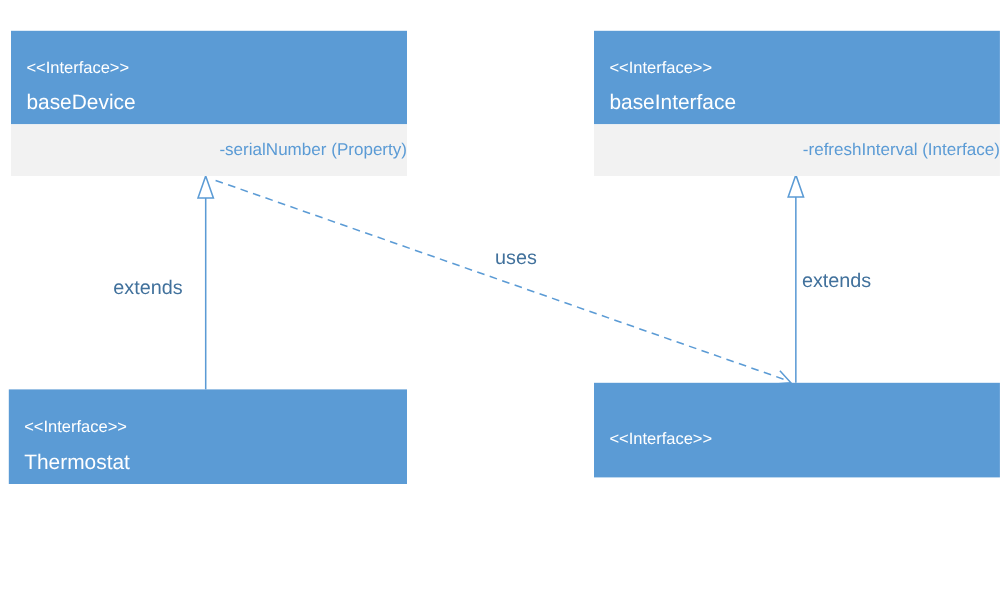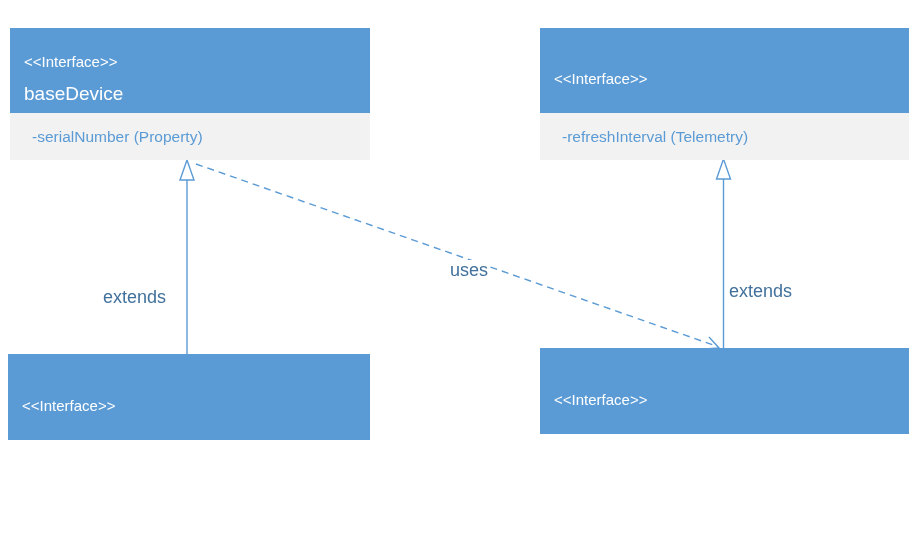--- a/index.html
+++ b/index.html
@@ -29,41 +29,40 @@
   .node{position:absolute;display:flex;flex-direction:column;}
   .node-header{
     background:var(--header-bg);
     color:var(--header-text);
     padding:12px 0 0 14px;
     display:flex;flex-direction:column;justify-content:center;
     flex:0 0 auto;
   }
   .stereotype{font-size:15px;line-height:1.0;margin-top:4px;}
   .node-name{font-size:19px;line-height:1.0;margin-top:15px;}
-  .node-body{background:var(--body-bg);flex:1 1 auto;display:flex;flex-direction:column;}
+  .node-body{background:var(--body-bg);flex:1 1 auto;display:flex;flex-direction:column;align-items:flex-end;}
   .member{
     color:var(--member-text);
     font-size:15.5px;
     display:flex;align-items:center;
     padding-left:22px;
     flex:1 1 auto;
   }
   .member-sep{
     border-top:1.5px dotted var(--member-text);
     margin:0 20px 0 2px;
     height:0;flex:0 0 auto;
   }
   .edge-label{
     position:absolute;
     color:var(--label-text);
     font-size:18px;
     background:var(--canvas-bg);
     padding:0 2px;
     white-space:nowrap;
-    margin-top:36px;
   }
 </style>
 </head>
 <body>
 
 <div class="canvas">
 
   <svg class="connectors" viewBox="0 0 909 558">
 
     <line class="edge-line" x1="187" y1="354" x2="187" y2="179"></line>
@@ -82,29 +81,31 @@
       <div class="node-name">baseDevice</div>
     </div>
     <div class="node-body">
       <div class="member">-serialNumber (Property)</div>
     </div>
   </div>
 
   <div class="node" style="left:540px;top:28px;width:369px;height:132px;">
     <div class="node-header" style="height:85px;">
       <div class="stereotype">&lt;&lt;Interface&gt;&gt;</div>
+      <div class="node-name">baseInterface</div>
     </div>
     <div class="node-body">
-      <div class="member">-refreshInterval (Telemetry)</div>
+      <div class="member">-refreshInterval (Interface)</div>
     </div>
   </div>
 
   <div class="node" style="left:8px;top:354px;width:362px;height:171px;">
     <div class="node-header" style="height:86px;">
       <div class="stereotype">&lt;&lt;Interface&gt;&gt;</div>
+      <div class="node-name">Thermostat</div>
     </div>
   </div>
 
   <div class="node" style="left:540px;top:348px;width:369px;height:169px;">
     <div class="node-header" style="height:86px;">
       <div class="stereotype">&lt;&lt;Interface&gt;&gt;</div>
     </div>
   </div>
 
   <div class="edge-label" style="left:101px;top:251px;">extends</div>

